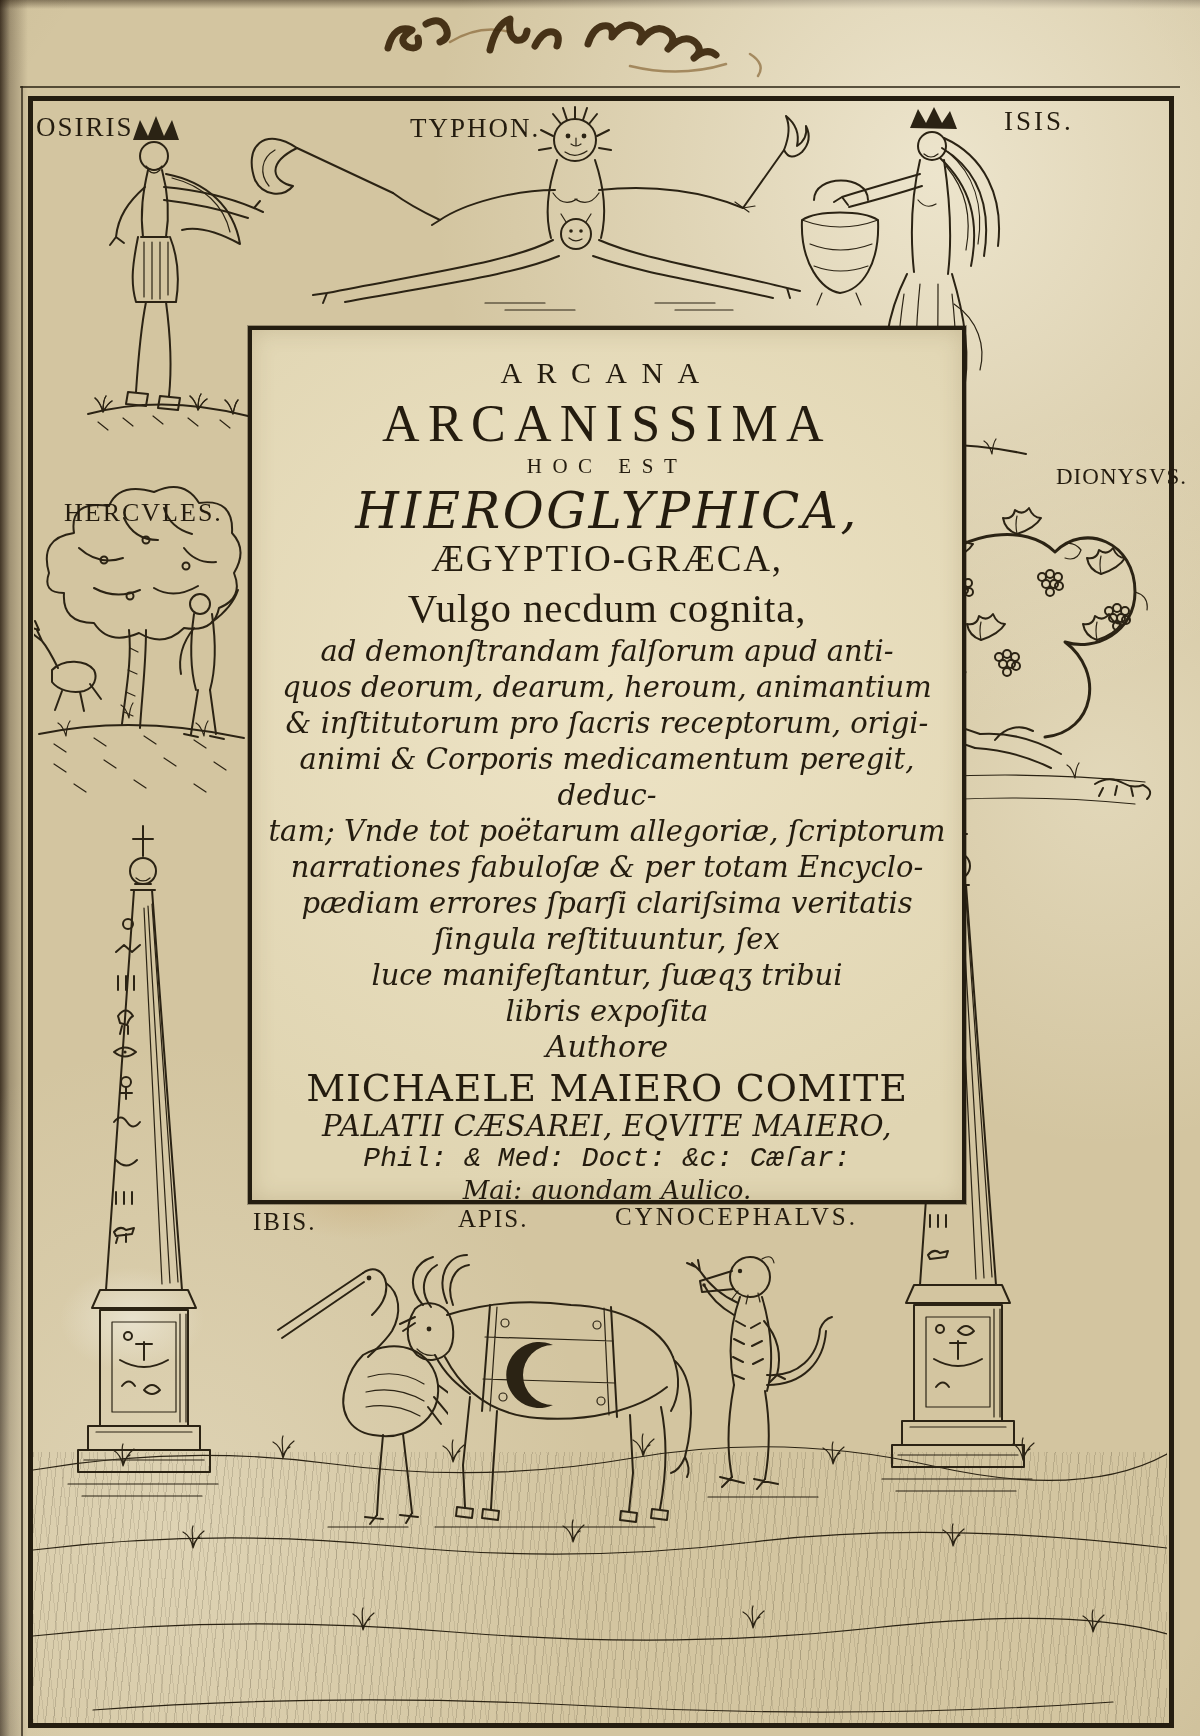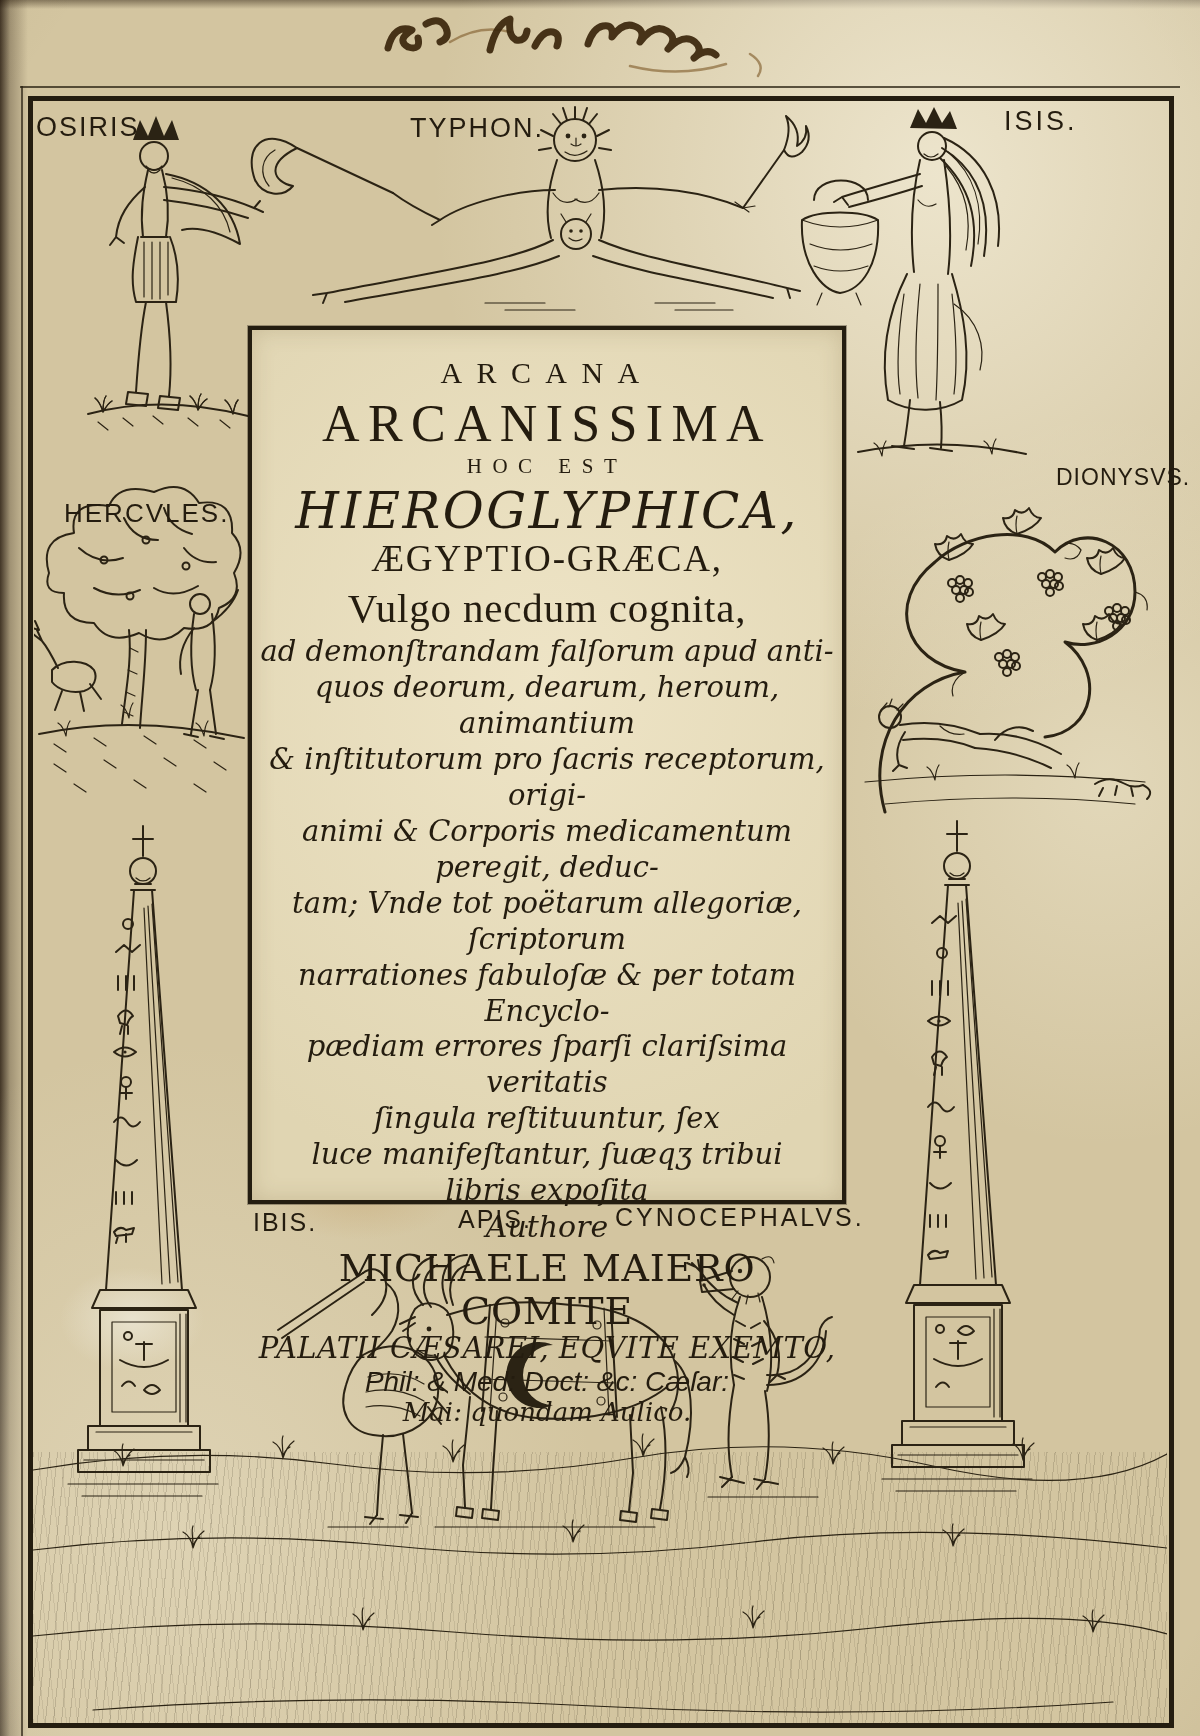--- a/index.html
+++ b/index.html
@@ -19,41 +19,41 @@
       #d3c5a0;
   }
   .edge-top{position:absolute;left:20px;top:86px;width:1160px;height:2px;background:#2a2112;opacity:.75;}
   .edge-left{position:absolute;left:21px;top:86px;width:2px;height:1650px;background:#2a2112;opacity:.7;}
   .frame{
     position:absolute;left:28px;top:96px;width:1136px;height:1622px;
     border:5px solid #241d10;
   }
   .eng-label{
     position:absolute;white-space:nowrap;color:#241c0f;
-    font-family:Liberation Sans, sans-serif;z-index:6;text-align:center;
+    font-family:Liberation Serif, serif;z-index:6;text-align:center;
   }
   .panel{
-    position:absolute;left:248px;top:326px;width:598px;height:878px;z-index:4;
+    position:absolute;left:248px;top:326px;width:718px;height:878px;z-index:4;
     border:4px solid #241d10;box-sizing:border-box;
     background:radial-gradient(80% 60% at 50% 40%, #eee4c6, #e0d5b2);
     box-shadow:0 0 0 1px rgba(36,29,16,.35), inset 0 0 22px rgba(120,95,55,.22);
     display:flex;flex-direction:column;align-items:center;text-align:center;
     padding-top:26px;
   }
   .c-arcana{font-size:30px;letter-spacing:.48em;margin-bottom:8px;}
   .c-arcanissima{font-size:52px;letter-spacing:.16em;line-height:1;margin-bottom:4px;}
   .c-hocest{font-size:21px;letter-spacing:.5em;margin-bottom:6px;}
   .c-hiero{font-size:50px;font-style:italic;letter-spacing:.05em;line-height:1.04;font-family:"DejaVu Serif","Liberation Serif",serif;}
   .c-aegyptio{font-size:37px;letter-spacing:.05em;margin-bottom:4px;}
   .c-vulgo{font-size:41px;letter-spacing:.02em;margin-bottom:2px;}
   .c-body{font-size:29px;font-style:italic;line-height:1.24;font-family:"DejaVu Serif","Liberation Serif",serif;}
   .c-authore{font-size:30px;font-style:italic;line-height:1.2;font-family:"DejaVu Serif",serif;}
   .c-author1{font-size:38px;letter-spacing:.02em;line-height:1.12;margin-top:2px;font-family:"DejaVu Serif",serif;}
   .c-author2{font-size:29px;font-style:italic;letter-spacing:.015em;line-height:1.15;font-family:"DejaVu Serif",serif;}
-  .c-author3{font-size:28px;font-style:italic;line-height:1.15;font-family:Liberation Sans, sans-serif;}
+  .c-author3{font-size:28px;font-style:italic;line-height:1.15;font-family:Liberation Mono, monospace;}
   .c-author4{font-size:26px;font-style:italic;line-height:1.15;font-family:"DejaVu Serif",serif;}
   .fig{position:absolute;z-index:3;}
   .fig svg{display:block;}
   .eng *{stroke:#2b2314;fill:none;stroke-width:2;stroke-linecap:round;stroke-linejoin:round;}
   .eng .fill{fill:#2b2314;stroke:none;}
   .eng .thin{stroke-width:1.2;}
   .eng .thick{stroke-width:3;}
   .ground-hatch{
     position:absolute;left:33px;top:1452px;width:1134px;height:272px;z-index:1;
     background:
@@ -414,18 +414,18 @@
     <div class="c-body">&amp; inſtitutorum pro ſacris receptorum, origi-</div>
     <div class="c-body">animi &amp; Corporis medicamentum peregit, deduc-</div>
     <div class="c-body">tam; Vnde tot poëtarum allegoriæ, ſcriptorum</div>
     <div class="c-body">narrationes fabuloſæ &amp; per totam Encyclo-</div>
     <div class="c-body">pædiam errores ſparſi clariſsima veritatis</div>
     <div class="c-body">ſingula reſtituuntur, ſex</div>
     <div class="c-body">luce manifeſtantur, ſuæqʒ tribui</div>
     <div class="c-body">libris expoſita</div>
     <div class="c-authore">Authore</div>
     <div class="c-author1">MICHAELE MAIERO COMITE</div>
-    <div class="c-author2">PALATII CÆSAREI, EQVITE EXEMTO,</div>
+    <div class="c-author2">PALATII CÆSAREI, EQVITE MAIERO,</div>
     <div class="c-author3">Phil: &amp; Med: Doct: &amp;c: Cæſar:</div>
     <div class="c-author4">Mai: quondam Aulico.</div>
   </div>
 
 </div>
 
 </body></html>

